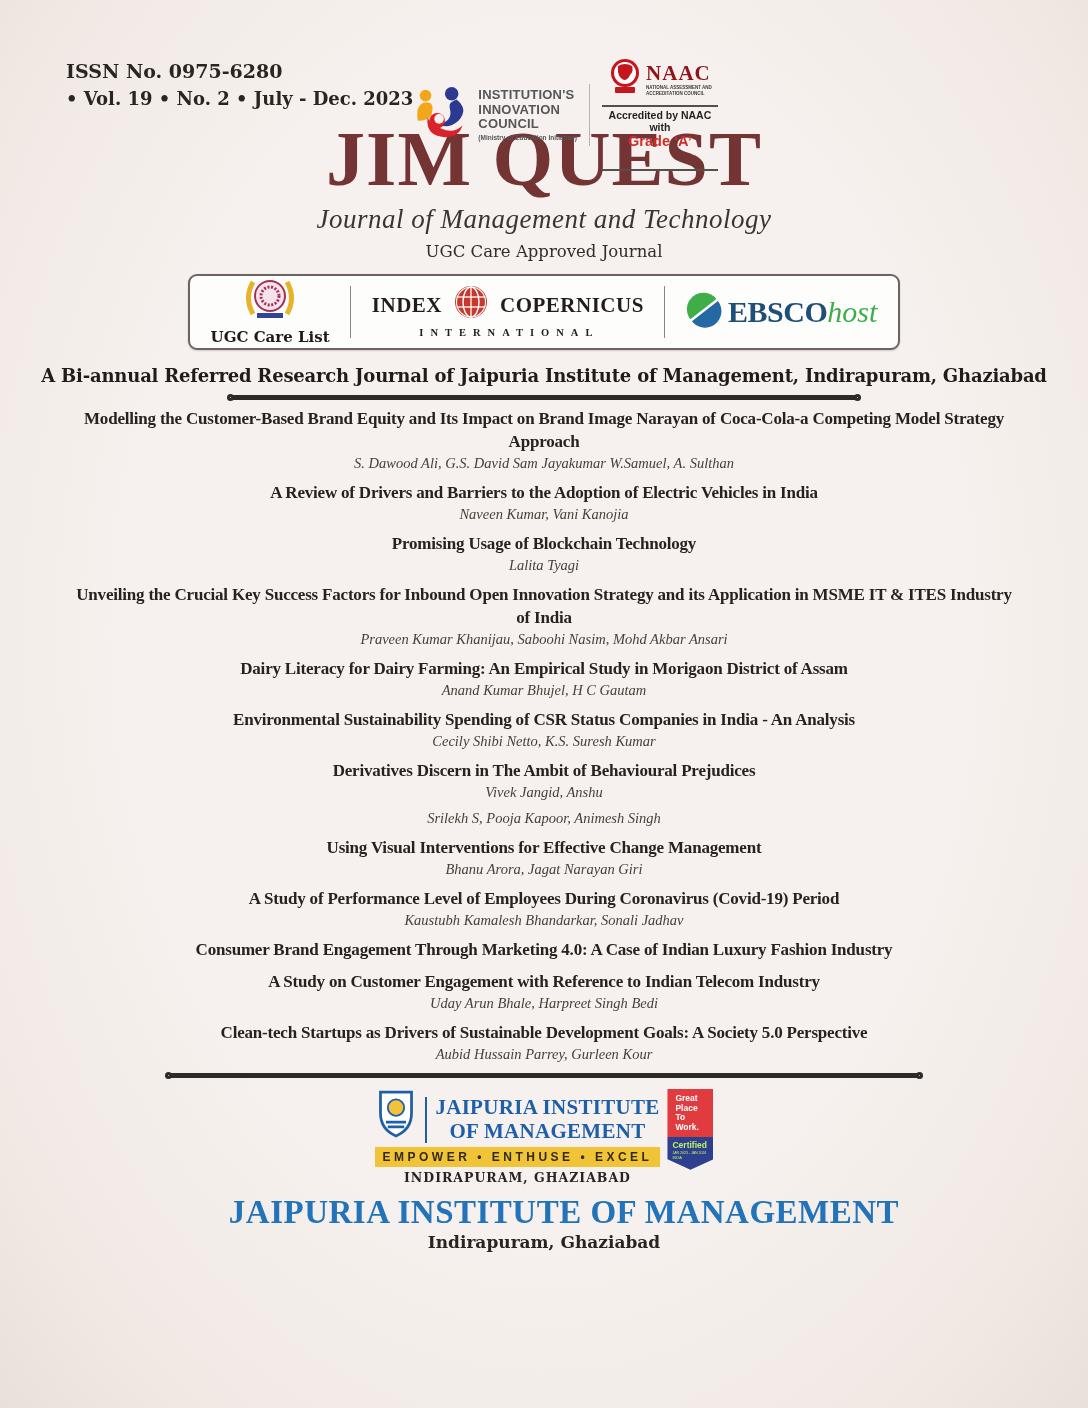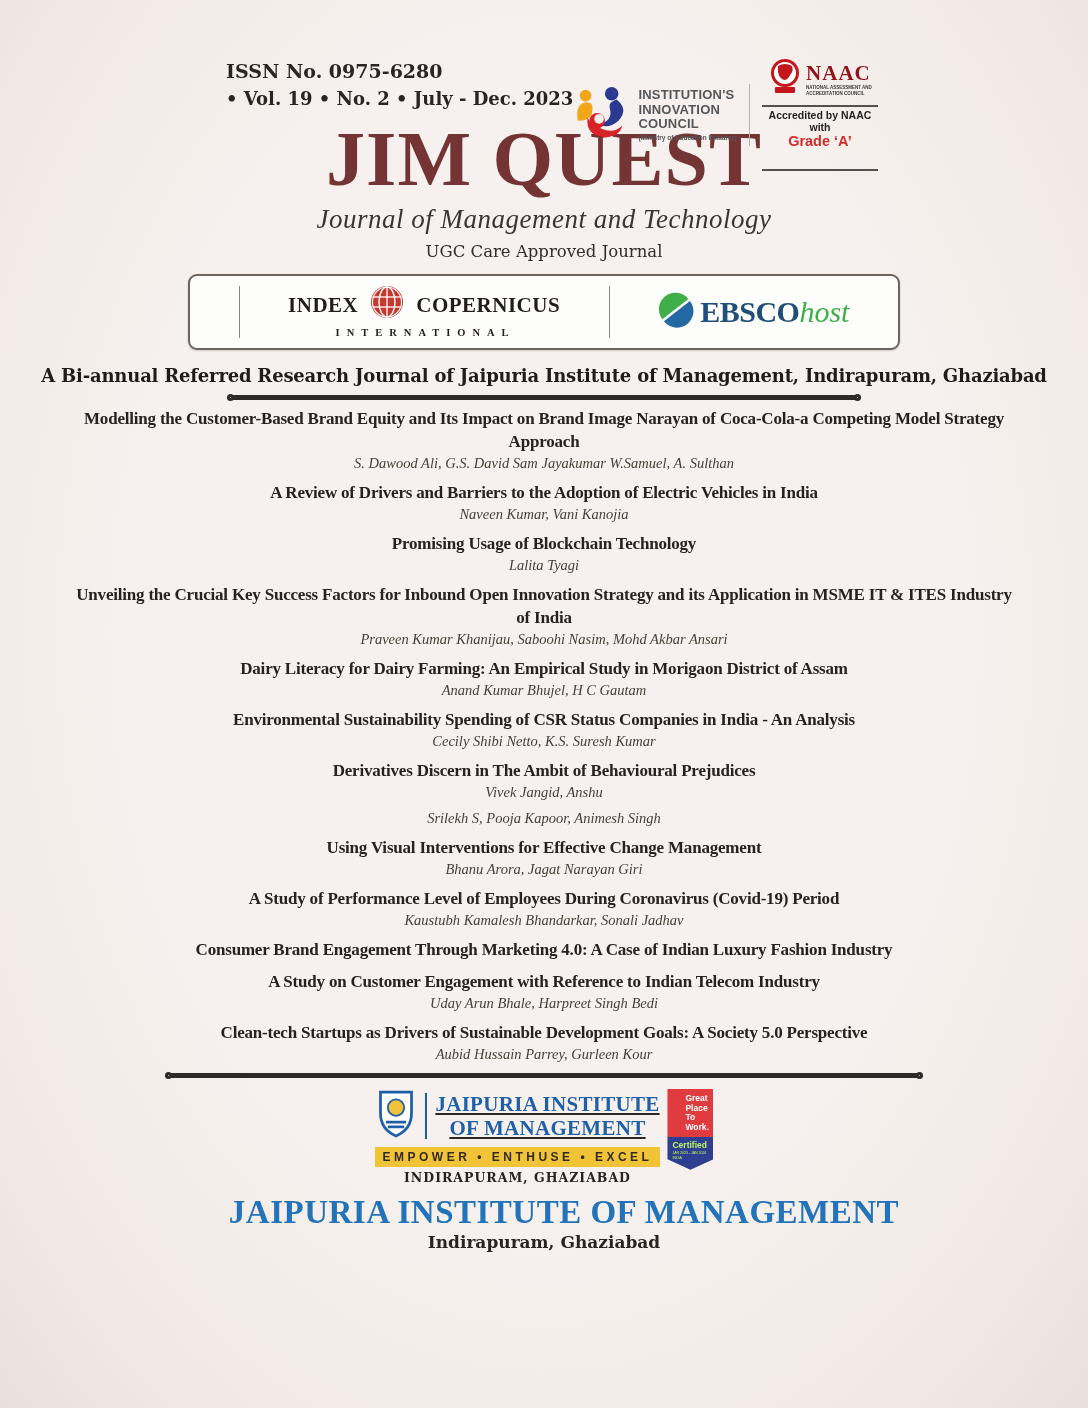--- a/index.html
+++ b/index.html
@@ -4,21 +4,21 @@
 <style>
   * { margin:0; padding:0; box-sizing:border-box; }
   html,body { background:#d8d2cd; }
   .page {
     position:relative; width:1088px; height:1408px; margin:0 auto;
     background: radial-gradient(ellipse at 50% 45%, #f6f1ee 55%, #f0e8e3 85%, #eae0da 100%);
     font-family:"Liberation Serif", serif; color:#2e2926; overflow:hidden;
   }
 
   
-  .top { position:absolute; top:58px; left:66px; right:50px; display:flex; justify-content:center; align-items:flex-start; }
+  .top { position:absolute; top:58px; left:66px; right:50px; display:flex; justify-content:flex-start; align-items:flex-start; }
   .issn-block { font-family:"DejaVu Serif", serif; font-weight:600; color:#2b2522; }
   .issn-line { font-size:19px; line-height:1.45; }
   .vol-line  { font-size:18px; line-height:1.45; }
 
   .top-logos { display:flex; align-items:center; gap:12px; }
   .iic { display:flex; align-items:center; gap:7px; }
   .iic-text { font-family:"Liberation Sans", sans-serif; font-weight:bold; color:#55565a; font-size:13px; line-height:1.12; letter-spacing:.2px; }
   .iic-sub { font-size:6.5px; color:#55565a; margin-top:2px; letter-spacing:0; }
   .top-sep { width:1px; height:62px; background:#b9b2ac; }
 
@@ -60,27 +60,27 @@
 
   
   .articles { width:936px; margin:6px auto 0; text-align:center; }
   .entry { margin-bottom:9px; }
   .a-title { font-family:"Liberation Serif", serif; font-weight:bold; font-size:17px; line-height:23px; letter-spacing:-.2px; color:#272220; }
   .a-authors { font-family:"Liberation Serif", serif; font-style:italic; font-size:14.5px; line-height:17px; margin-top:2px; color:#474038; }
 
   
   .jim-block { display:flex; align-items:flex-start; justify-content:center; gap:7px; margin-top:6px; }
   .jim-main { text-align:center; }
-  .jim-row { display:flex; align-items:center; justify-content:center; gap:8px;text-decoration:underline; }
+  .jim-row { display:flex; align-items:flex-end; justify-content:center; gap:8px; }
   .jim-vline { width:2px; height:46px; background:#1e5fa8; }
   .jim-name { font-family:"Liberation Serif", serif; font-weight:bold; font-size:21px; line-height:1.15; color:#1e5fa8; letter-spacing:.3px; text-align:center; }
   .jim-motto { margin-top:4px; background:#f0c436; color:#33291e; font-family:"Liberation Sans", sans-serif; font-weight:bold; font-size:12px; letter-spacing:3.5px; padding:3px 8px; }
   .jim-loc { margin-top:3px; font-family:"DejaVu Serif", serif; font-weight:bold; font-size:12.5px; letter-spacing:1px; color:#2a2420; }
   .gptw { width:46px; clip-path:polygon(0 0,100% 0,100% 87%,50% 100%,0 87%); font-family:"Liberation Sans", sans-serif; text-align:left; }
-  .gptw-top { background:#e03c3f; color:#fff; font-weight:bold; font-size:8.5px; line-height:1.15; padding:5px 18px 4px; white-space:pre-line; }
+  .gptw-top { background:#e03c3f; color:#fff; font-weight:bold; font-size:8.5px; line-height:1.15; padding:5px 8px 4px; white-space:pre-line; }
   .gptw-bottom { background:#2e3f8f; color:#bef264; padding:3px 5px 9px; }
   .gptw-cert { font-weight:bold; font-size:8.5px; }
   .gptw-dates { font-size:3.5px; white-space:pre-line; line-height:1.4; margin-top:1px; }
 
   .footer-name { margin-top:9px; text-align:center; font-family:"Liberation Serif", serif; font-weight:bold; font-size:33px; letter-spacing:.5px; color:#2273b9;margin-left:40px; }
   .footer-loc { text-align:center; font-family:"DejaVu Serif", serif; font-weight:bold; font-size:17px; color:#2a2420; margin-top:1px; }
 </style>
 </head>
 <body>
 
@@ -137,20 +137,32 @@
     </div>
   </header>
 
   <section class="masthead">
     <h1 class="j-title">JIM QUEST</h1>
     <div class="j-sub">Journal of Management and Technology</div>
     <div class="j-approved">UGC Care Approved Journal</div>
   </section>
 
   <section class="index-bar">
+    <div class="index-cell ugc-cell">
+      <span>
+        <svg width="60" height="46" viewBox="0 0 60 46">
+          <path d="M13 5 Q4 21 13 37" stroke="#e6b32a" stroke-width="5" fill="none"></path>
+          <path d="M47 5 Q56 21 47 37" stroke="#e6b32a" stroke-width="5" fill="none"></path>
+          <circle cx="30" cy="19" r="15" fill="#f6e3ea" stroke="#a0325a" stroke-width="2"></circle>
+          <circle cx="30" cy="19" r="9" fill="none" stroke="#a0325a" stroke-width="3" stroke-dasharray="2 1.6"></circle>
+          <rect x="17" y="36" width="26" height="5" fill="#30449c"></rect>
+        </svg>
+      </span>
+      <div class="ugc-label">UGC Care List</div>
+    </div>
 
     <div class="vdiv"></div>
 
     <div class="index-cell ic-cell">
       <div class="ic-row">
         <span>INDEX</span>
         <span>
           <svg width="34" height="34" viewBox="0 0 34 34">
             <circle cx="17" cy="17" r="16" fill="#c5392f"></circle>
             <ellipse cx="17" cy="17" rx="8" ry="15" fill="none" stroke="#fff" stroke-width="1.4"></ellipse>

